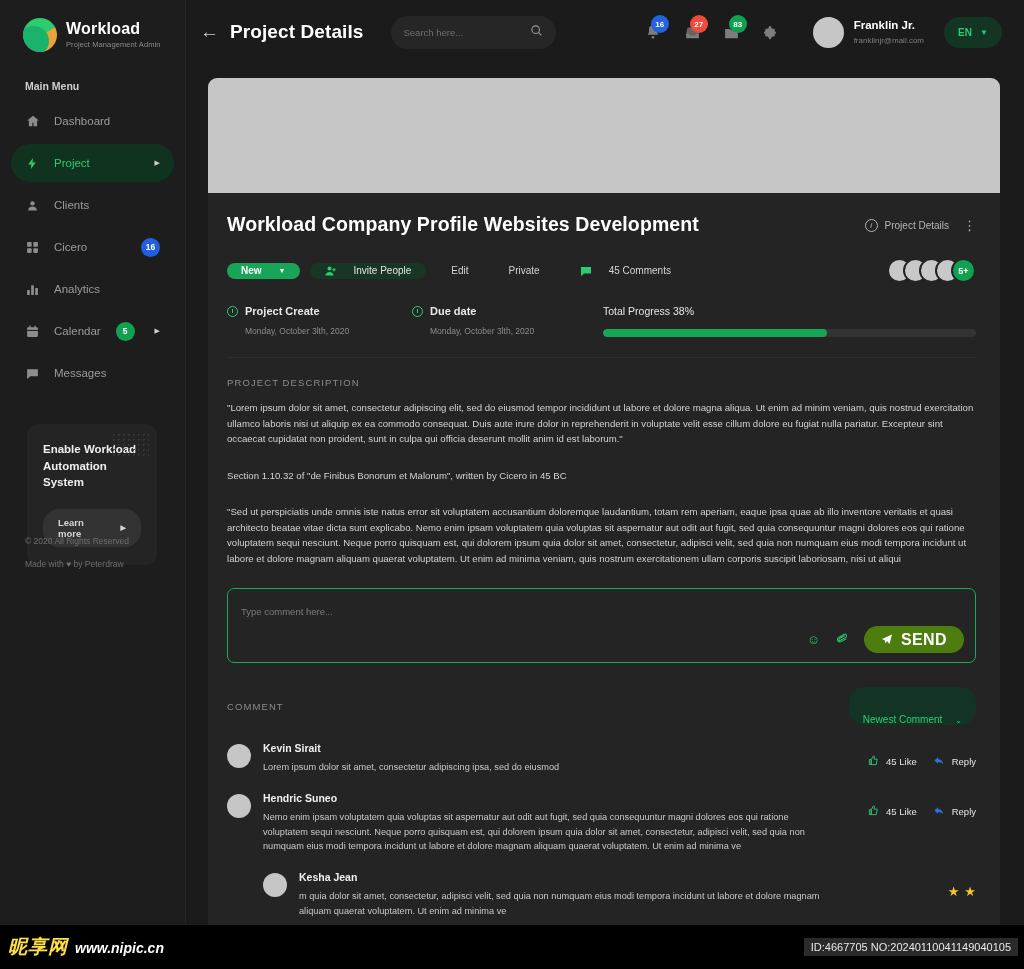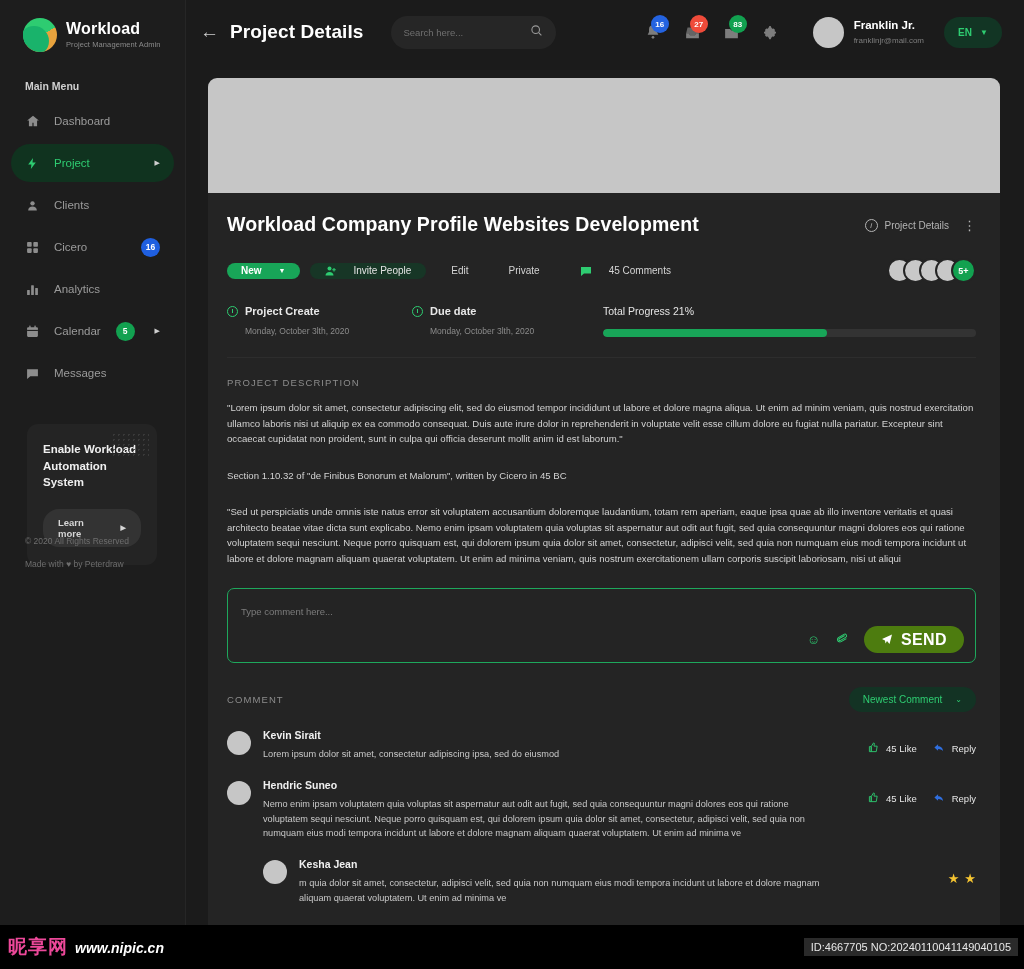--- a/index.html
+++ b/index.html
@@ -228,21 +228,21 @@
   .clip-ico { color: #2ecc71; font-size: 13px; cursor: pointer; transform: rotate(15deg); }
   .send-btn {
     background: #4d7c0f; color: #fff; border-radius: 15px;
     height: 27px; padding: 0 17px; display: flex; align-items: center; gap: 8px;
     font-size: 16px; font-weight: bold; cursor: pointer; letter-spacing: .4px;
   }
 
   .comment-head { display: flex; align-items: center; margin-top: 24px; }
   .sort-pill {
     margin-left: auto; background: #133324; border-radius: 15px;
-    height: 25px; padding: 0 14px; display: flex; align-items: center; gap: 13px;
+    height: 38px; padding: 0 14px; display: flex; align-items: flex-end; gap: 13px;
     font-size: 10px; color: #2ecc71; cursor: pointer;
   }
   .sort-pill .cd { font-size: 8px; }
 
   .cmt { display: flex; gap: 12px; margin-top: 17px; align-items: flex-start; }
   .cmt.indent { margin-left: 36px; }
   .cmt-av { width: 24px; height: 24px; border-radius: 50%; background: #c6c6c6; flex: 0 0 24px; margin-top: 2px; }
   .cmt-body { flex: 1; min-width: 0; max-width: 545px; }
   .cmt-name { font-size: 10.5px; font-weight: bold; color: #f0f0f0; }
   .cmt-text { font-size: 9.2px; color: #c9c9c9; line-height: 1.6; margin-top: 6px; }
@@ -254,22 +254,22 @@
   .stars { margin-left: auto; display: flex; gap: 5px; padding-top: 13px; }
   .star { color: #f5c431; font-size: 13px; }
 
   
   .wm {
     position: absolute; left: 0; bottom: 0; width: 1024px; height: 44px;
     background: #000; display: flex; align-items: center;
   }
   .wm-left { display: flex; align-items: baseline; gap: 7px; padding-left: 8px; }
   .wm-cn {
-    font-size: 19px; font-weight: bold; color: #ec4899;
-    letter-spacing: 1px;
+    font-size: 19px; font-weight: bold; color: #fde047;
+    font-style: italic; letter-spacing: 1px;
   }
   .wm-url { font-size: 14px; font-weight: bold; color: #fff; font-style: italic; }
   .wm-id {
     margin-left: auto; margin-right: 6px; font-size: 11px; color: #e8e8e8;
     background: #2a2a2a; padding: 3px 7px;
   }
 </style>
 </head>
 <body>
 
@@ -502,21 +502,21 @@
             <div class="meta-date">Monday, October 3lth, 2020</div>
           </div>
           <div class="meta-col">
             <div class="meta-head">
               <span class="clock"></span>
               <span class="meta-title">Due date</span>
             </div>
             <div class="meta-date">Monday, October 3lth, 2020</div>
           </div>
           <div class="prog-col">
-            <div class="prog-label">Total Progress 21%</div>
+            <div class="prog-label">Total Progress 38%</div>
             <div class="prog-track">
               <div class="prog-fill" id="progFill" style="width: 60%;"></div>
             </div>
           </div>
         </div>
 
         <div class="sec-label">PROJECT DESCRIPTION</div>
         <div class="desc">"Lorem ipsum dolor sit amet, consectetur adipiscing elit, sed do eiusmod tempor incididunt ut labore et dolore magna aliqua. Ut enim ad minim veniam, quis nostrud exercitation ullamco laboris nisi ut aliquip ex ea commodo consequat. Duis aute irure dolor in reprehenderit in voluptate velit esse cillum dolore eu fugiat nulla pariatur. Excepteur sint occaecat cupidatat non proident, sunt in culpa qui officia deserunt mollit anim id est laborum."</div>
         <div class="desc gap">Section 1.10.32 of "de Finibus Bonorum et Malorum", written by Cicero in 45 BC</div>
         <div class="desc gap">"Sed ut perspiciatis unde omnis iste natus error sit voluptatem accusantium doloremque laudantium, totam rem aperiam, eaque ipsa quae ab illo inventore veritatis et quasi architecto beatae vitae dicta sunt explicabo. Nemo enim ipsam voluptatem quia voluptas sit aspernatur aut odit aut fugit, sed quia consequuntur magni dolores eos qui ratione voluptatem sequi nesciunt. Neque porro quisquam est, qui dolorem ipsum quia dolor sit amet, consectetur, adipisci velit, sed quia non numquam eius modi tempora incidunt ut labore et dolore magnam aliquam quaerat voluptatem. Ut enim ad minima veniam, quis nostrum exercitationem ullam corporis suscipit laboriosam, nisi ut aliqui</div>

